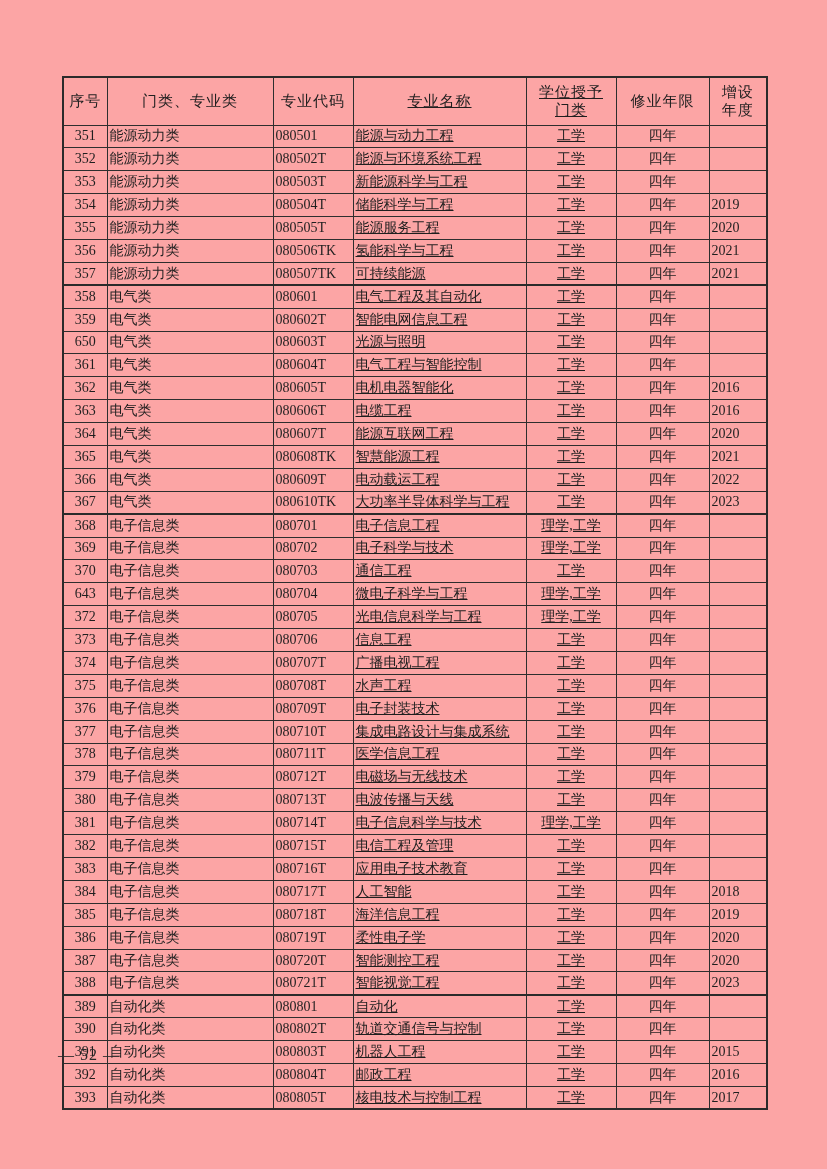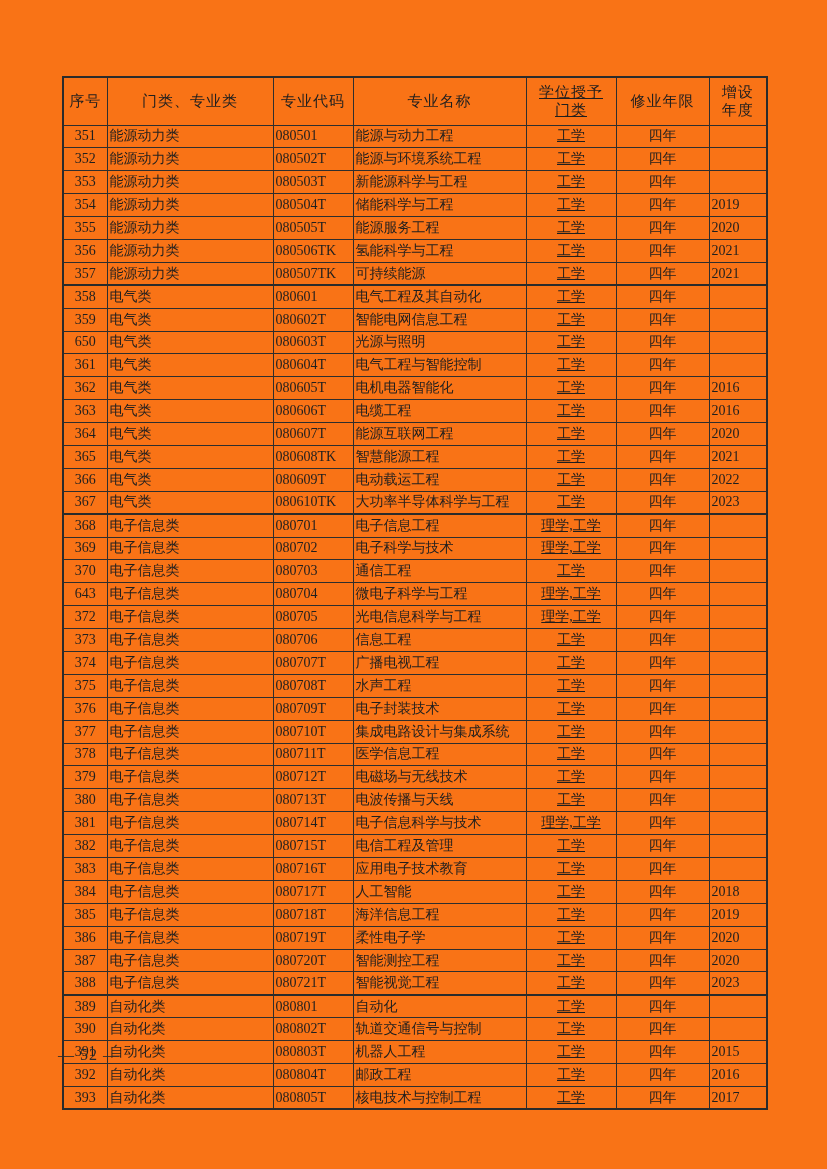--- a/index.html
+++ b/index.html
@@ -4,21 +4,21 @@
 <style>
   html, body {
     margin: 0;
     padding: 0;
     background: #e8e8e8;
   }
   .page {
     position: relative;
     width: 827px;
     height: 1169px;
-    background: #f97316;
+    background: #fca5a5;
     margin: 0 auto;
     font-family: "Liberation Serif", "DejaVu Serif", serif;
     color: #1f1f1f;
     overflow: hidden;
   }
   .catalog-table {
     position: absolute;
     left: 62px;
     top: 76px;
     width: 704px;
@@ -46,21 +46,21 @@
   .catalog-table tbody td {
     height: 22.9px;
     font-size: 14px;
     vertical-align: middle;
     padding: 0 2px;
   }
   
   .col-index    { width: 44px;  text-align: center; }
   .col-category { width: 166px; text-align: left; }
   .col-code     { width: 80px;  text-align: left; }
-  .col-name     { width: 173px; text-align: left; }
+  .col-name     { width: 173px; text-align: left; text-decoration: underline; }
   .col-degree   { width: 90px;  text-align: center; text-decoration: underline; }
   .col-duration { width: 93px;  text-align: center; }
   .col-year     { width: 58px;  text-align: left; }
   tbody .col-category, tbody .col-code, tbody .col-name { padding-left: 5px; }
   
   .catalog-table tr.group-start td {
     border-top: 2px solid #2b2b2b;
   }
   .page-number {
     position: absolute;

